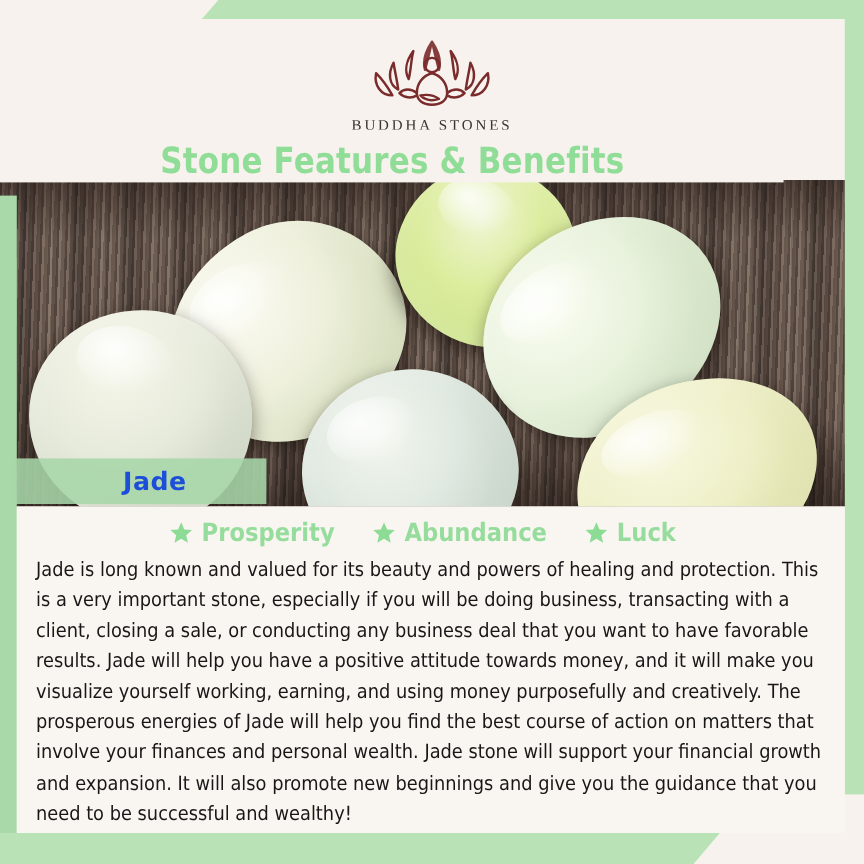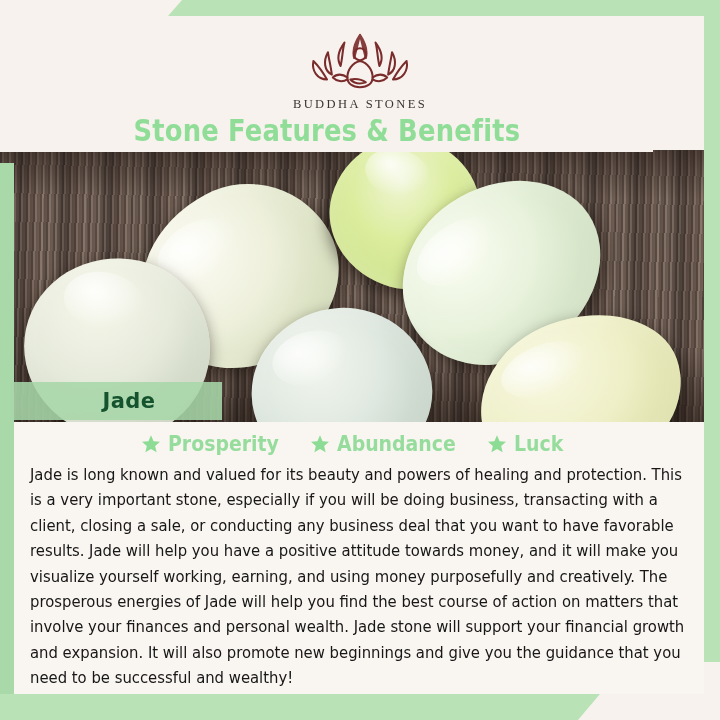--- a/index.html
+++ b/index.html
@@ -43,21 +43,21 @@
   .logo-word {
     font-family:"Liberation Serif", serif;
     font-size:12.5px; letter-spacing:2.4px;
     color:#3a3330; margin-top:2px; white-space:nowrap;
   }
 
   
   .title-banner {
     position:absolute; top:108px; left:0; width:653px; height:44px;
     background:#f7f2ed; z-index:3;
-    display:flex; align-items:center; justify-content:center;
+    display:flex; align-items:flex-end; justify-content:center;
   }
   .title-text {
     font-family:"DejaVu Sans", sans-serif;
     font-weight:bold;
     font-size:30px;
     color:#8fdd97;
     letter-spacing:0.2px;
     transform:scaleX(0.86);
     transform-origin:center;
     white-space:nowrap;
@@ -97,21 +97,21 @@
   }
 
   
   .jade-band {
     position:absolute; left:10px; top:382px; width:212px; height:38px;
     background:rgba(167,214,168,.88); z-index:2;
     display:flex; align-items:center; justify-content:center;
   }
   .jade-text {
     font-family:"DejaVu Sans", sans-serif;
-    font-weight:bold; font-size:21px; color:#14532d;
+    font-weight:bold; font-size:21px; color:#1d4ed8;
     letter-spacing:0.4px; padding-left:26px;
   }
 
   
   .content {
     position:absolute; top:422px; left:14px; right:16px; bottom:26px;
     background:#f9f5f0; z-index:2;
     padding:10px 16px 0 16px;
   }
   .benefits {

